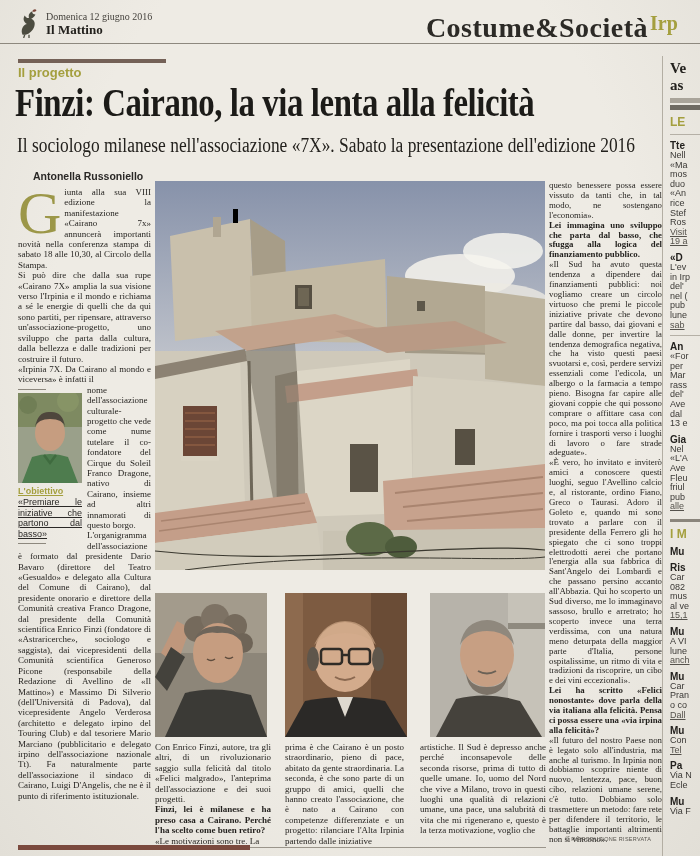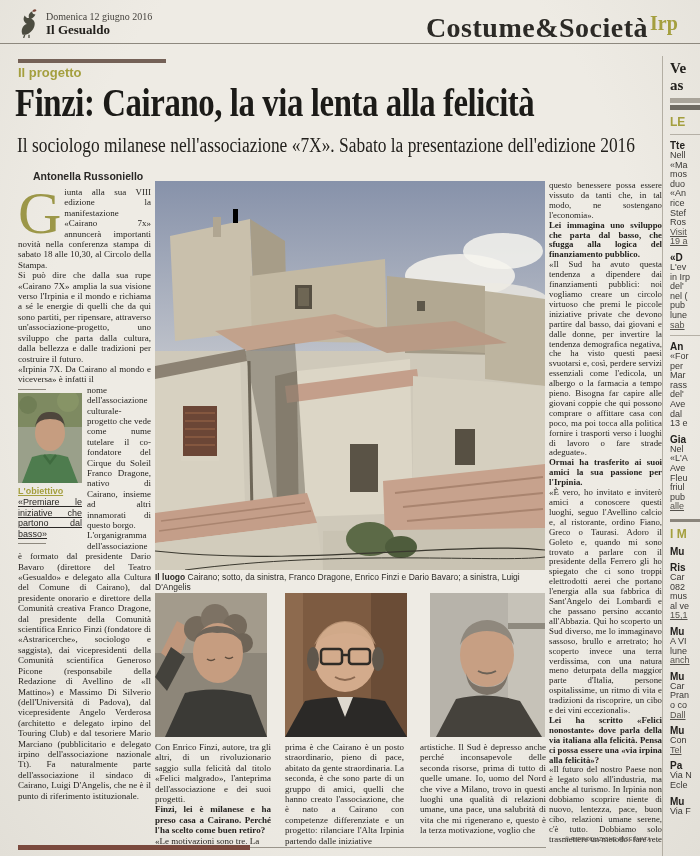--- a/index.html
+++ b/index.html
@@ -67,21 +67,21 @@
 <div id="page">
 
   <div class="abs" style="left:16px;top:8px;width:26px;height:30px;">
     <svg width="26" height="30" viewBox="0 0 24 28">
       <path d="M6 25 C4 21 6 16 10 15 C7 13 6 10 8 7 C9 9 11 10 12 9 C11 6 13 4 15 3 C15 5 16 6 18 6 C17 8 16 9 14 10 C17 11 18 14 17 17 C16 21 12 24 9 25 Z" fill="#4c4c40"></path>
       <path d="M15 3 C16 1 18 0.5 19 2 C18 3.4 16.6 4 15 3 Z" fill="#7a4438"></path>
       <path d="M8 25 L7 28 M12 25 L12 28" stroke="#4c4c40" stroke-width="1.2" fill="none"></path>
     </svg>
   </div>
   <div class="abs" id="date">Domenica 12 giugno 2016</div>
-  <div class="abs" id="paper">Il Gesualdo</div>
+  <div class="abs" id="paper">Il Mattino</div>
   <div class="abs" id="section">Costume&amp;Società</div>
   <div class="abs" id="section-next">Irp</div>
   <div class="abs" id="mast-rule"></div>
 
   <div class="abs" id="kicker-bar"></div>
   <div class="abs" id="kicker">Il progetto</div>
   <div class="abs" id="headline">Finzi: Cairano, la via lenta alla felicità</div>
   <div class="abs" id="subhead">Il sociologo milanese nell'associazione «7X». Sabato la presentazione dell'edizione 2016</div>
   <div class="abs" id="byline">Antonella Russoniello</div>
 
@@ -158,23 +158,20 @@
       <path d="M6,340 L150,322 M4,350 L156,330" stroke="#a9846f" stroke-width="1.6" fill="none"></path>
       <polygon points="0,362 162,342 168,389 0,389" fill="#d2ccbc"></polygon>
       <polygon points="168,350 390,347 390,389 168,389" fill="#c9c3b3"></polygon>
       <ellipse cx="215" cy="358" rx="24" ry="17" fill="#5c6a47"></ellipse>
       <ellipse cx="246" cy="366" rx="16" ry="11" fill="#4e5c3c"></ellipse>
       <path d="M0,370 C150,386 300,360 390,369" stroke="#3a382f" stroke-width="1.2" fill="none"></path>
       <path d="M30,389 C190,368 340,382 390,376" stroke="#3a382f" stroke-width="1" fill="none"></path>
     </svg>
   </div>
 
-  <div class="abs" id="caption">
-    <span style="font-weight:700;">Il luogo</span><span> Cairano; sotto, da sinistra, Franco Dragone, Enrico Finzi e Dario Bavaro; a sinistra, Luigi D'Angelis</span>
-  </div>
 
   <div class="abs portrait" id="photo-1">
     <svg width="112" height="144" viewBox="0 0 112 144">
       <rect width="112" height="144" fill="#8d8679"></rect>
       <rect width="112" height="60" fill="#a39b8c"></rect>
       <polygon points="6,60 22,28 35,35 22,72" fill="#bf977c"></polygon>
       <polygon points="0,84 16,54 30,64 12,98" fill="#44423c"></polygon>
       <circle cx="42" cy="36" r="13" fill="#756a5c"></circle>
       <circle cx="60" cy="25" r="14" fill="#7d7264"></circle>
       <circle cx="80" cy="33" r="12" fill="#756a5c"></circle>
@@ -224,21 +221,20 @@
     <p>prima è che Cairano è un posto straordinario, pieno di pace, abitato da gente straordinaria. La seconda, è che sono parte di un gruppo di amici, quelli che hanno creato l'associazione, che è nato a Cairano con competenze differenziate e un progetto: rilanciare l'Alta Irpinia partendo dalle iniziative</p>
   </div>
   <div class="abs bodytext bcol" id="bcol-c">
     <p>artistiche. Il Sud è depresso anche perché inconsapevole delle seconda risorse, prima di tutto di quelle umane. Io, uomo del Nord che vive a Milano, trovo in questi luoghi una qualità di relazioni umane, una pace, una salubrità di vita che mi rigenerano e, questo è la terza motivazione, voglio che</p>
   </div>
 
   <div class="abs bodytext" id="col-right">
     <p>questo benessere possa essere vissuto da tanti che, in tal modo, ne sostengano l'economia».</p>
     <p class="q">Lei immagina uno sviluppo che parta dal basso, che sfugga alla logica del finanziamento pubblico.</p>
     <p>«Il Sud ha avuto questa tendenza a dipendere dai finanziamenti pubblici: noi vogliamo creare un circolo virtuoso che premi le piccole iniziative private che devono partire dal basso, dai giovani e dalle donne, per invertire la tendenza demografica negativa, che ha visto questi paesi svuotarsi e, così, perdere servizi essenziali come l'edicola, un albergo o la farmacia a tempo pieno. Bisogna far capire alle giovani coppie che qui possono comprare o affittare casa con poco, ma poi tocca alla politica fornire i trasporti verso i luoghi di lavoro o fare strade adeguate».</p>
-    <p class="q">Ormai ha trasferito ai suoi amici la sua passione per l'Irpinia.</p>
     <p>«È vero, ho invitato e inviterò amici a conoscere questi luoghi, seguo l'Avellino calcio e, al ristorante, ordino Fiano, Greco o Taurasi. Adoro il Goleto e, quando mi sono trovato a parlare con il presidente della Ferrero gli ho spiegato che ci sono troppi elettrodotti aerei che portano l'energia alla sua fabbrica di Sant'Angelo dei Lombardi e che passano persino accanto all'Abbazia. Qui ho scoperto un Sud diverso, me lo immaginavo sassoso, brullo e arretrato; ho scoperto invece una terra verdissima, con una natura meno deturpata della maggior parte d'Italia, persone ospitalissime, un ritmo di vita e tradizioni da riscoprire, un cibo e dei vini eccezionali».</p>
     <p class="q">Lei ha scritto «Felici nonostante» dove parla della via italiana alla felicità. Pensa ci possa essere una «via irpina alla felicità»?</p>
     <p>«Il futuro del nostro Paese non è legato solo all'industria, ma anche al turismo. In Irpinia non dobbiamo scoprire niente di nuovo, lentezza, pace, buon cibo, relazioni umane serene, c'è tutto. Dobbiamo solo trasmettere un metodo: fare rete per difendere il territorio, le battaglie importanti altrimenti non si vincono».</p>
   </div>
   <div class="abs" id="copyright">© RIPRODUZIONE RISERVATA</div>
 
   <div class="abs" id="footer-bar"></div>
   <div class="abs" id="footer-line"></div>
 
   <div class="abs" id="sidebar-vrule"></div>

